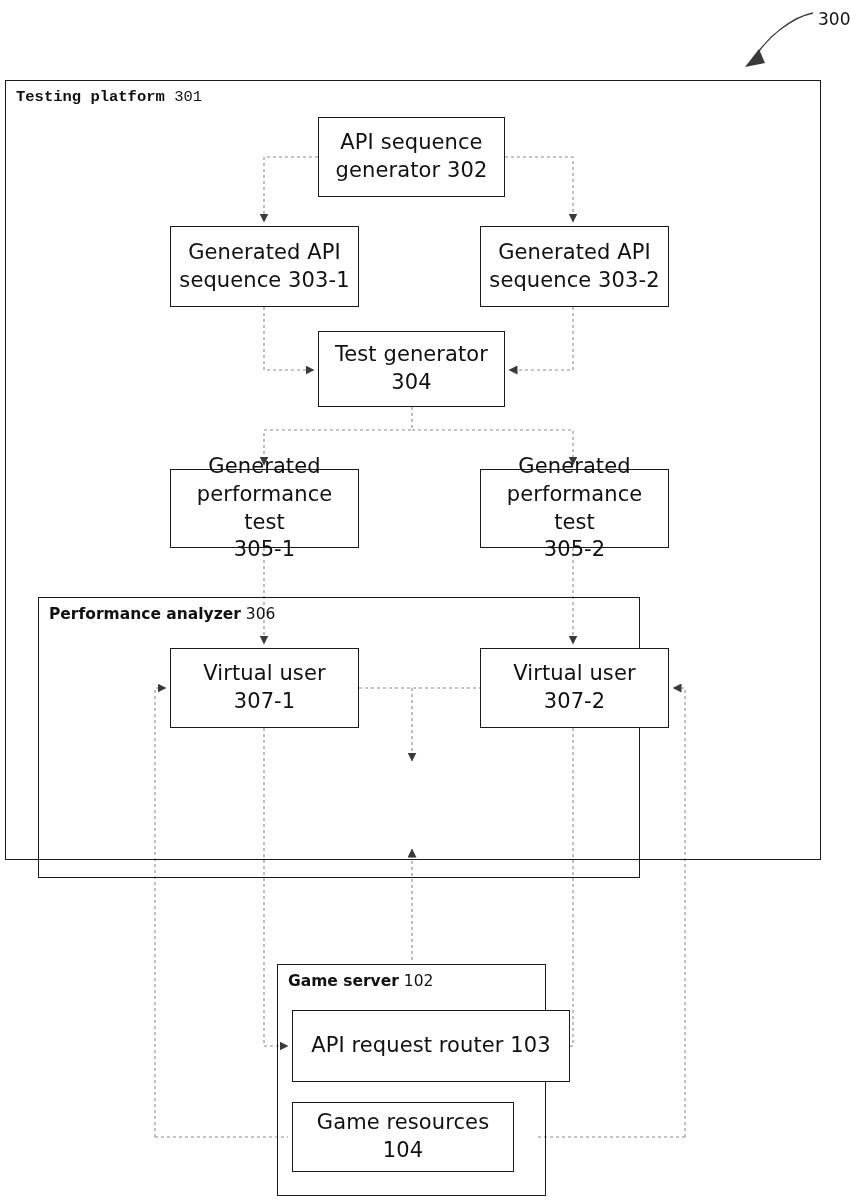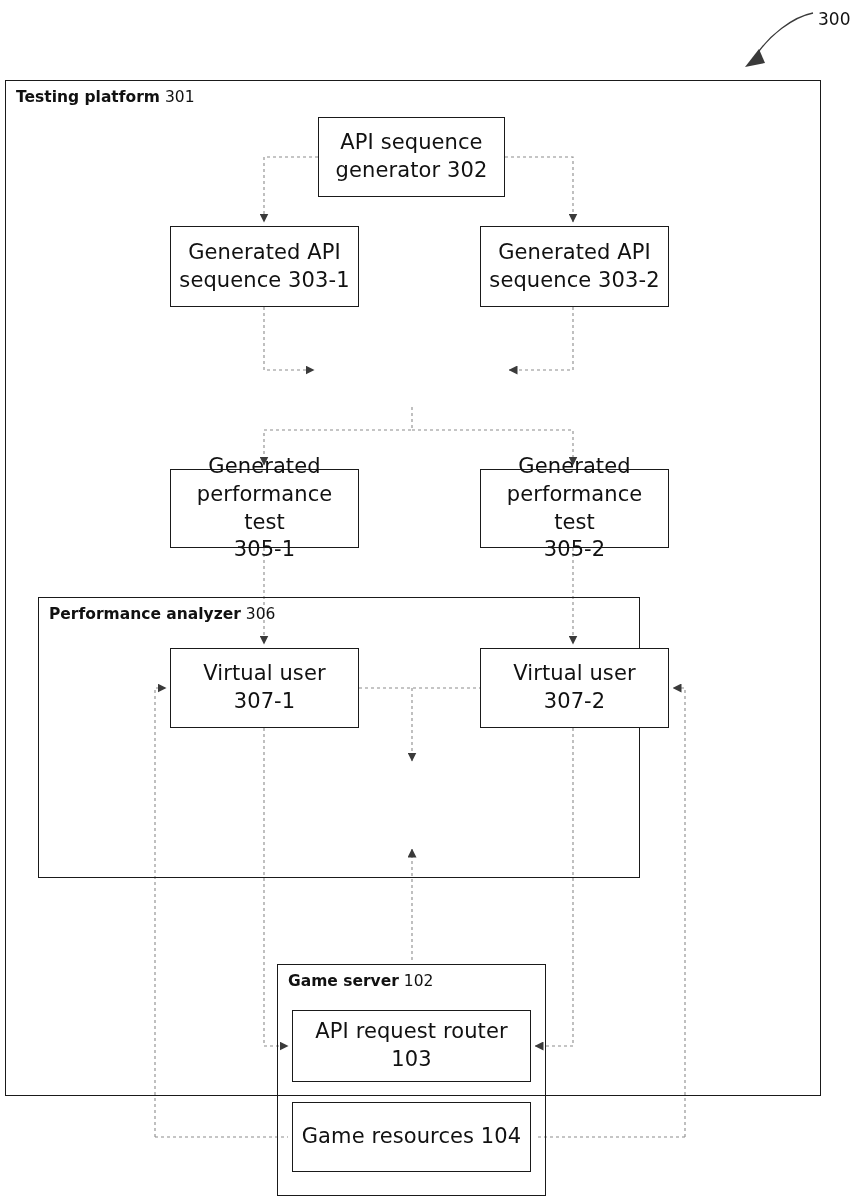--- a/index.html
+++ b/index.html
@@ -123,21 +123,21 @@
 
     </g>
   </svg>
 
   <svg style="position:absolute;left:735px;top:5px;" width="90" height="70" aria-hidden="true">
     <path d="M78,8 C58,12 34,30 20,52" stroke="#3a3a3a" stroke-width="1.3" fill="none"></path>
     <path d="M24,44 L10,62 L30,58 Z" fill="#3a3a3a"></path>
   </svg>
   <div id="fig-ref">300</div>
 
-  <div class="container" style="left:5px; top:80px; width:816px; height:1016px;">
+  <div class="container" style="left:5px; top:80px; width:816px; height:780px;font-family:Liberation Mono, monospace;">
     <div class="caption">
       <span class="bold">Testing platform</span>
       <span>301</span>
     </div>
   </div>
 
   <div class="box" style="left:318px; top:117px; width:187px; height:80px;">
     <div class="label">
       <span>API sequence</span><br>
       <span>generator 302</span>
@@ -151,20 +151,25 @@
     </div>
   </div>
 
   <div class="box" style="left:480px; top:226px; width:189px; height:81px;">
     <div class="label">
       <span>Generated API</span><br>
       <span>sequence 303-2</span>
     </div>
   </div>
 
+  <div class="box" style="left:318px; top:331px; width:187px; height:76px;">
+    <div class="label">
+      <span>Test generator 304</span>
+    </div>
+  </div>
 
   <div class="box" style="left:170px; top:469px; width:189px; height:79px;">
     <div class="label">
       <span>Generated</span><br>
       <span>performance test</span><br>
       <span>305-1</span>
     </div>
   </div>
 
   <div class="box" style="left:480px; top:469px; width:189px; height:79px;">
@@ -195,25 +200,25 @@
   </div>
 
 
   <div class="container" style="left:277px; top:964px; width:269px; height:232px;">
     <div class="caption">
       <span class="bold">Game server</span>
       <span>102</span>
     </div>
   </div>
 
-  <div class="box" style="left:292px; top:1010px; width:239px; height:72px;">
+  <div class="box" style="left:292px; top:1010px; width:278px; height:72px;">
     <div class="label">
       <span>API request router 103</span>
     </div>
   </div>
 
-  <div class="box" style="left:292px; top:1102px; width:239px; height:70px;align-items:center;">
+  <div class="box" style="left:292px; top:1102px; width:222px; height:70px;align-items:center;">
     <div class="label">
       <span>Game resources 104</span>
     </div>
   </div>
 
 </div>
 
 </body></html>

